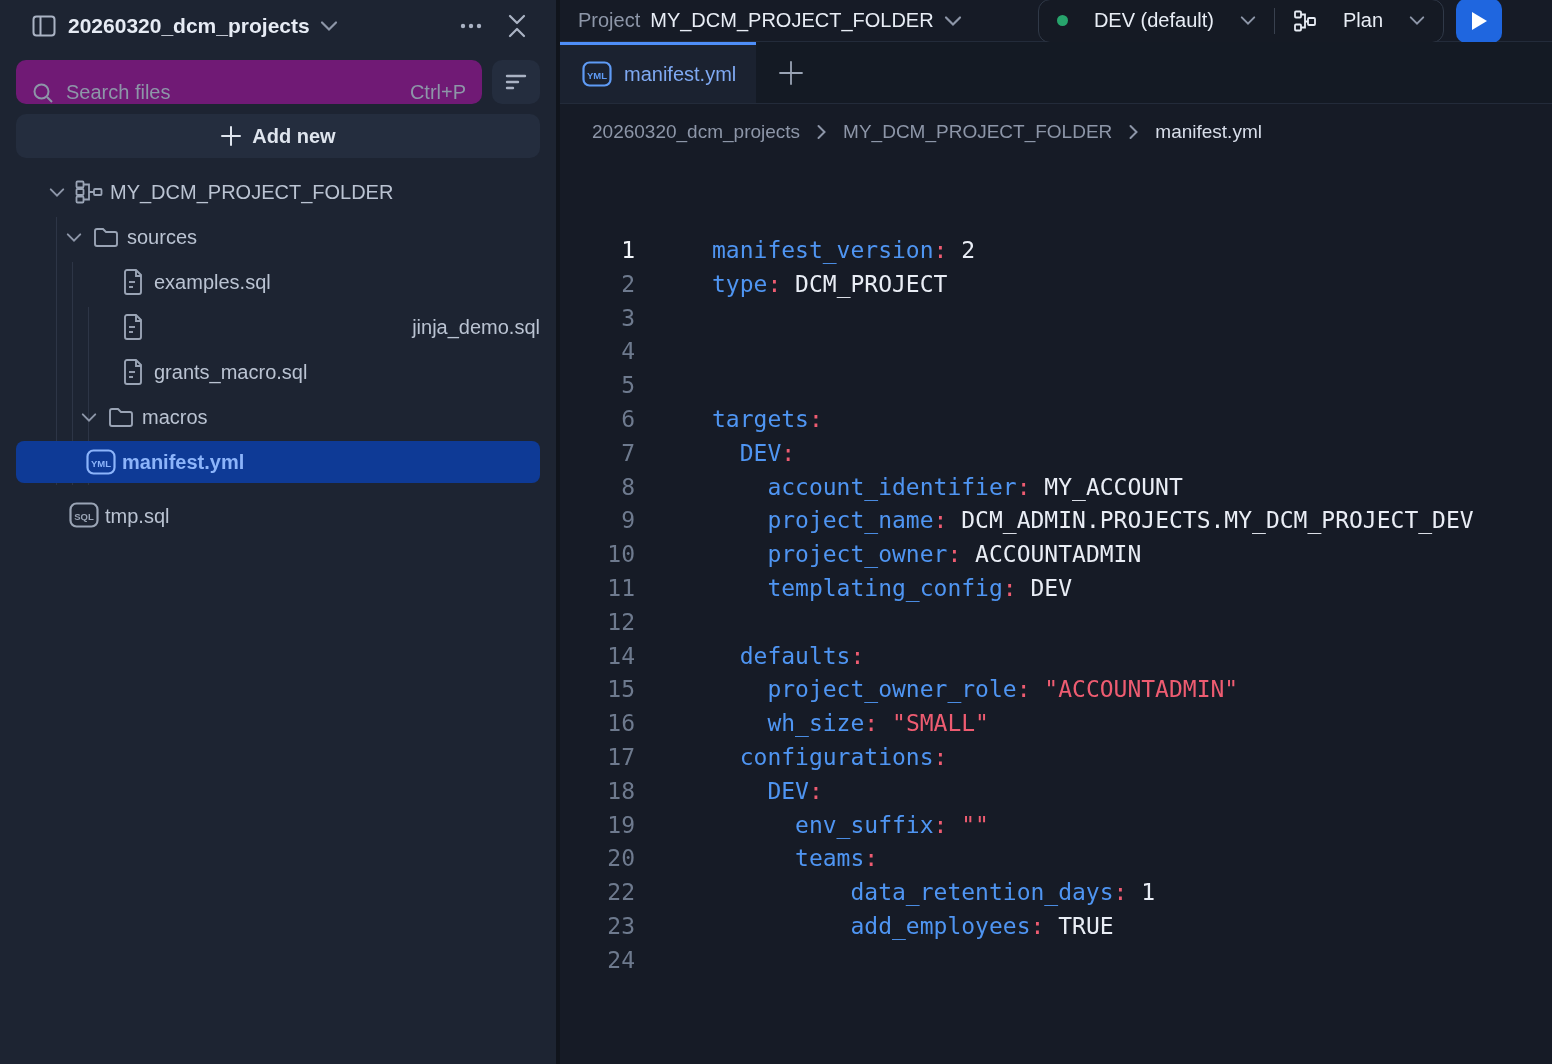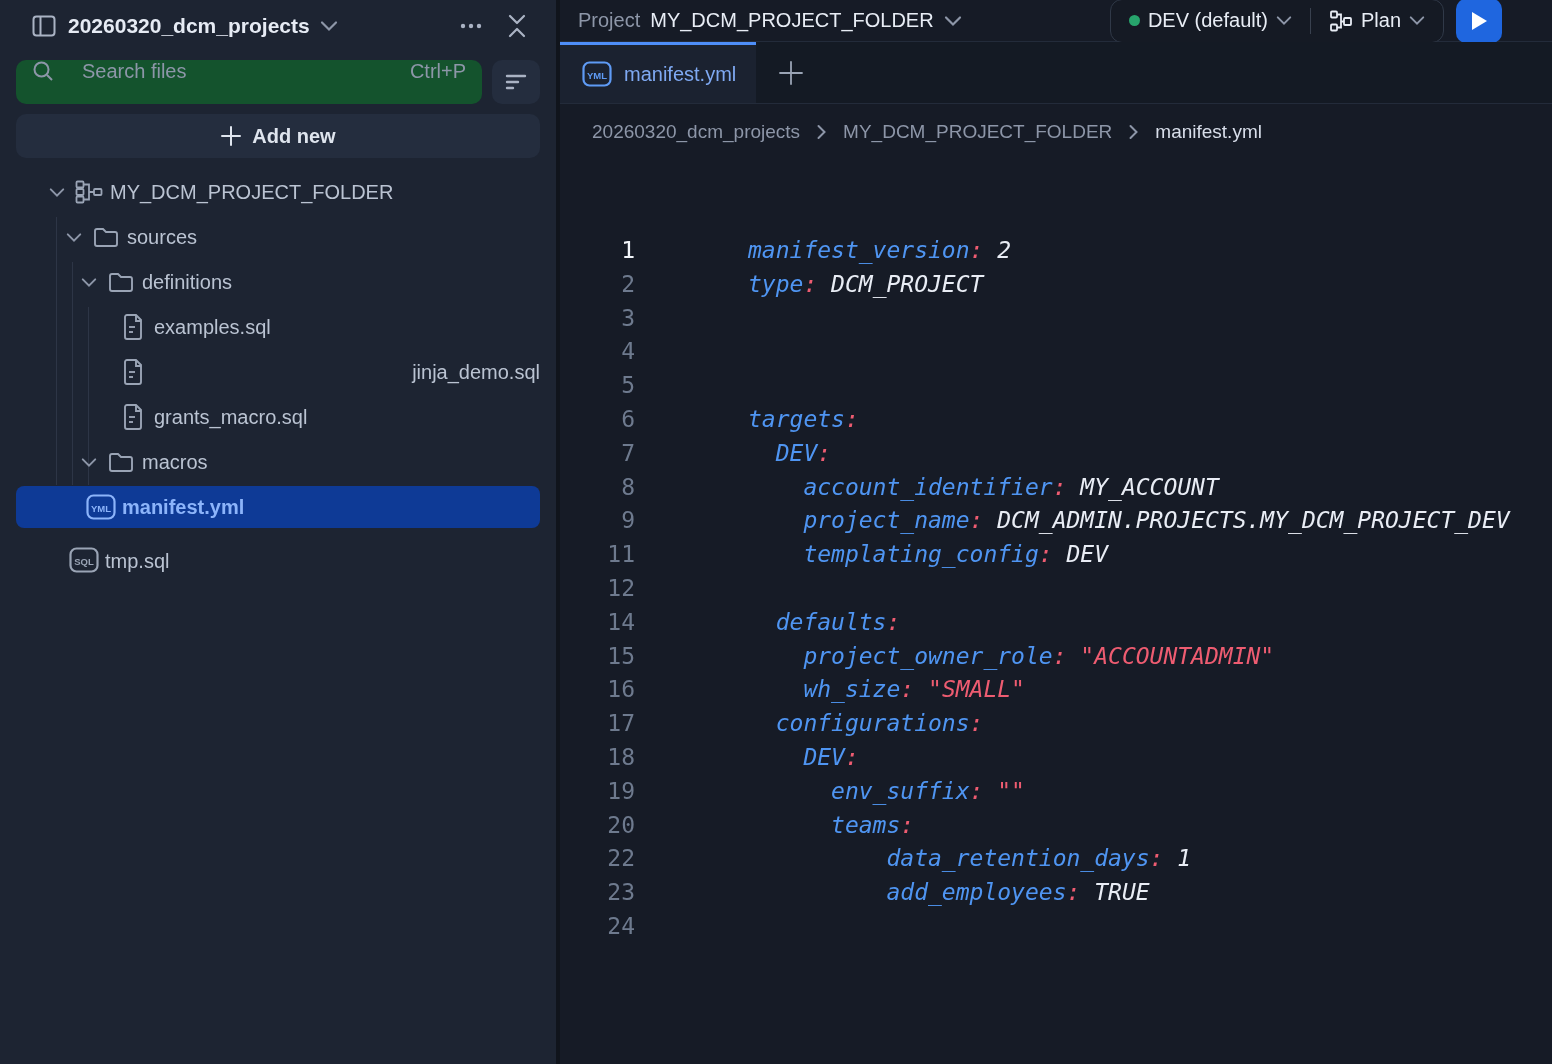--- a/index.html
+++ b/index.html
@@ -16,22 +16,22 @@
     padding:0 16px; display:flex; flex-direction:column;
   }
   .side-header { height:52px; display:flex; align-items:center; gap:12px; padding:0 6px 0 16px; }
   .side-title-group { display:flex; align-items:center; gap:10px; cursor:pointer; min-width:0; }
   .side-title { font-size:21px; font-weight:700; color:#e6ebf4; white-space:nowrap; }
   .icon-btn { display:flex; align-items:center; justify-content:center; width:34px; height:34px; border-radius:8px; cursor:pointer; }
   .spacer { flex:1; }
 
   .search-row { display:flex; gap:10px; margin-top:8px; }
   .search-box {
-    flex:1; height:44px; background:#14532d; border-radius:10px;
-    display:flex; align-items:flex-start; padding:0 16px; gap:28px; cursor:text;
+    flex:1; height:44px; background:#701a75; border-radius:10px;
+    display:flex; align-items:flex-end; padding:0 16px; gap:12px; cursor:text;
   }
   .search-box input {
     flex:1; background:transparent; border:none; outline:none;
     font-family:"Liberation Sans","DejaVu Sans",sans-serif;
     font-size:20px; color:#dfe5ee;
   }
   .search-box input::placeholder { color:#8d96a8; }
   .shortcut { font-size:20px; color:#8d96a8; }
   .sort-btn { width:48px; height:44px; background:#242d3e; border-radius:10px; display:flex; align-items:center; justify-content:center; cursor:pointer; }
 
@@ -62,21 +62,21 @@
     border-bottom:1px solid #232b3a; background:#161b26;
   }
   .project-select { display:flex; align-items:center; gap:10px; cursor:pointer; }
   .project-label { font-size:20px; color:#8d96a8; }
   .project-name { font-size:20px; color:#e8edf5; font-weight:500; }
 
   .env-pill {
     margin-left:auto; height:44px; border:1px solid #303948; border-radius:12px;
     background:#151a24; display:flex; align-items:center; padding:0 18px; gap:12px;
   }
-  .env-left, .plan-group { display:flex; align-items:center; gap:8px; cursor:pointer; }
+  .env-left, .plan-group { display:flex; align-items:center; gap:26px; cursor:pointer; }
   .env-dot { width:11px; height:11px; border-radius:50%; background:#27a46c; }
   .env-name, .plan-label { font-size:20px; color:#e8edf5; font-weight:500; white-space:nowrap; }
   .pill-divider { width:1px; height:26px; background:#39414f; margin:0 6px; }
 
   .run-btn {
     width:46px; height:44px; margin-left:12px; background:#1f66df; border:none;
     border-radius:10px; display:flex; align-items:center; justify-content:center; cursor:pointer;
   }
 
   .tabbar {
@@ -100,21 +100,21 @@
 
   
   .code-area {
     flex:1; padding-top:74px; overflow:hidden;
     font-family:"DejaVu Sans Mono","Liberation Mono",monospace;
     font-size:23px; line-height:33.8px;
   }
   .cline { display:flex; white-space:pre; }
   .ln { width:75px; text-align:right; color:#6e7a8e; flex:0 0 75px; user-select:none; }
   .ln.active { color:#f2f5fa; }
-  .ctext { margin-left:113px;font-style:italic; }
+  .ctext { margin-left:77px; }
   .tk-k { color:#4f95f2; }
   .tk-p { color:#ee5c71; }
   .tk-s { color:#ee5c71; }
   .tk-v { color:#e9edf5; }
 </style>
 </head>
 <body>
 
 <aside class="sidebar">
   <div class="side-header">
@@ -206,33 +206,20 @@
           <svg width="16" height="11" viewBox="0 0 18 12" fill="none" stroke="#8d96a8" stroke-width="2.2" stroke-linecap="round">
             <path d="M2 2.5 L9 9.5 L16 2.5"></path>
           </svg>
         </span>
         <span class="ticon">
           <svg width="26" height="22" viewBox="0 0 26 22" fill="none" stroke="#9aa4b5" stroke-width="1.9">
             <path d="M2 5 a2 2 0 0 1 2-2 h6 l3 3 h9 a2 2 0 0 1 2 2 v10 a2 2 0 0 1-2 2 H4 a2 2 0 0 1-2-2 Z"></path>
           </svg>
         </span>
         <span class="tlabel">sources</span>
-      </div>
-      <div class="trow" style="padding-left: 62px;">
-        <span class="tchev">
-          <svg width="16" height="11" viewBox="0 0 18 12" fill="none" stroke="#8d96a8" stroke-width="2.2" stroke-linecap="round">
-            <path d="M2 2.5 L9 9.5 L16 2.5"></path>
-          </svg>
-        </span>
-        <span class="ticon">
-          <svg width="26" height="22" viewBox="0 0 26 22" fill="none" stroke="#9aa4b5" stroke-width="1.9">
-            <path d="M2 5 a2 2 0 0 1 2-2 h6 l3 3 h9 a2 2 0 0 1 2 2 v10 a2 2 0 0 1-2 2 H4 a2 2 0 0 1-2-2 Z"></path>
-          </svg>
-        </span>
-        <span class="tlabel">definitions</span>
       </div>
       <div class="trow" style="padding-left: 102px;">
         <span class="ticon">
           <svg width="22" height="26" viewBox="0 0 22 26" fill="none" stroke="#9aa4b5" stroke-width="1.9">
             <path d="M3 3 a2 2 0 0 1 2-2 h9 l5 5 v17 a2 2 0 0 1-2 2 H5 a2 2 0 0 1-2-2 Z"></path>
             <path d="M14 1 V7 H19"></path>
             <line x1="7" y1="13" x2="13" y2="13"></line>
             <line x1="7" y1="18" x2="11" y2="18"></line>
           </svg>
         </span>
@@ -386,20 +373,21 @@
   <div class="code-area" id="code">
       <div class="cline"><span class="ln active">1</span><span class="ctext"><span class="tk-k">manifest_version</span><span class="tk-p">:</span><span class="tk-v"> 2</span></span></div>
       <div class="cline"><span class="ln">2</span><span class="ctext"><span class="tk-k">type</span><span class="tk-p">:</span><span class="tk-v"> DCM_PROJECT</span></span></div>
       <div class="cline"><span class="ln">3</span><span class="ctext"></span></div>
       <div class="cline"><span class="ln">4</span></div>
       <div class="cline"><span class="ln">5</span><span class="ctext"></span></div>
       <div class="cline"><span class="ln">6</span><span class="ctext"><span class="tk-k">targets</span><span class="tk-p">:</span></span></div>
       <div class="cline"><span class="ln">7</span><span class="ctext"><span class="tk-k">  DEV</span><span class="tk-p">:</span></span></div>
       <div class="cline"><span class="ln">8</span><span class="ctext"><span class="tk-k">    account_identifier</span><span class="tk-p">:</span><span class="tk-v"> MY_ACCOUNT</span></span></div>
       <div class="cline"><span class="ln">9</span><span class="ctext"><span class="tk-k">    project_name</span><span class="tk-p">:</span><span class="tk-v"> DCM_ADMIN.PROJECTS.MY_DCM_PROJECT_DEV</span></span></div>
+      <div class="cline"><span class="ln">10</span><span class="ctext"><span class="tk-k">    project_owner</span><span class="tk-p">:</span><span class="tk-v"> ACCOUNTADMIN</span></span></div>
       <div class="cline"><span class="ln">11</span><span class="ctext"><span class="tk-k">    templating_config</span><span class="tk-p">:</span><span class="tk-v"> DEV</span></span></div>
       <div class="cline"><span class="ln">12</span><span class="ctext"></span></div>
       <div class="cline"><span class="ln">14</span><span class="ctext"><span class="tk-k">  defaults</span><span class="tk-p">:</span></span></div>
       <div class="cline"><span class="ln">15</span><span class="ctext"><span class="tk-k">    project_owner_role</span><span class="tk-p">:</span><span class="tk-s"> "ACCOUNTADMIN"</span></span></div>
       <div class="cline"><span class="ln">16</span><span class="ctext"><span class="tk-k">    wh_size</span><span class="tk-p">:</span><span class="tk-s"> "SMALL"</span></span></div>
       <div class="cline"><span class="ln">17</span><span class="ctext"><span class="tk-k">  configurations</span><span class="tk-p">:</span></span></div>
       <div class="cline"><span class="ln">18</span><span class="ctext"><span class="tk-k">    DEV</span><span class="tk-p">:</span></span></div>
       <div class="cline"><span class="ln">19</span><span class="ctext"><span class="tk-k">      env_suffix</span><span class="tk-p">:</span><span class="tk-s"> ""</span></span></div>
       <div class="cline"><span class="ln">20</span><span class="ctext"><span class="tk-k">      teams</span><span class="tk-p">:</span></span></div>
       <div class="cline"><span class="ln">22</span><span class="ctext"><span class="tk-k">          data_retention_days</span><span class="tk-p">:</span><span class="tk-v"> 1</span></span></div>

